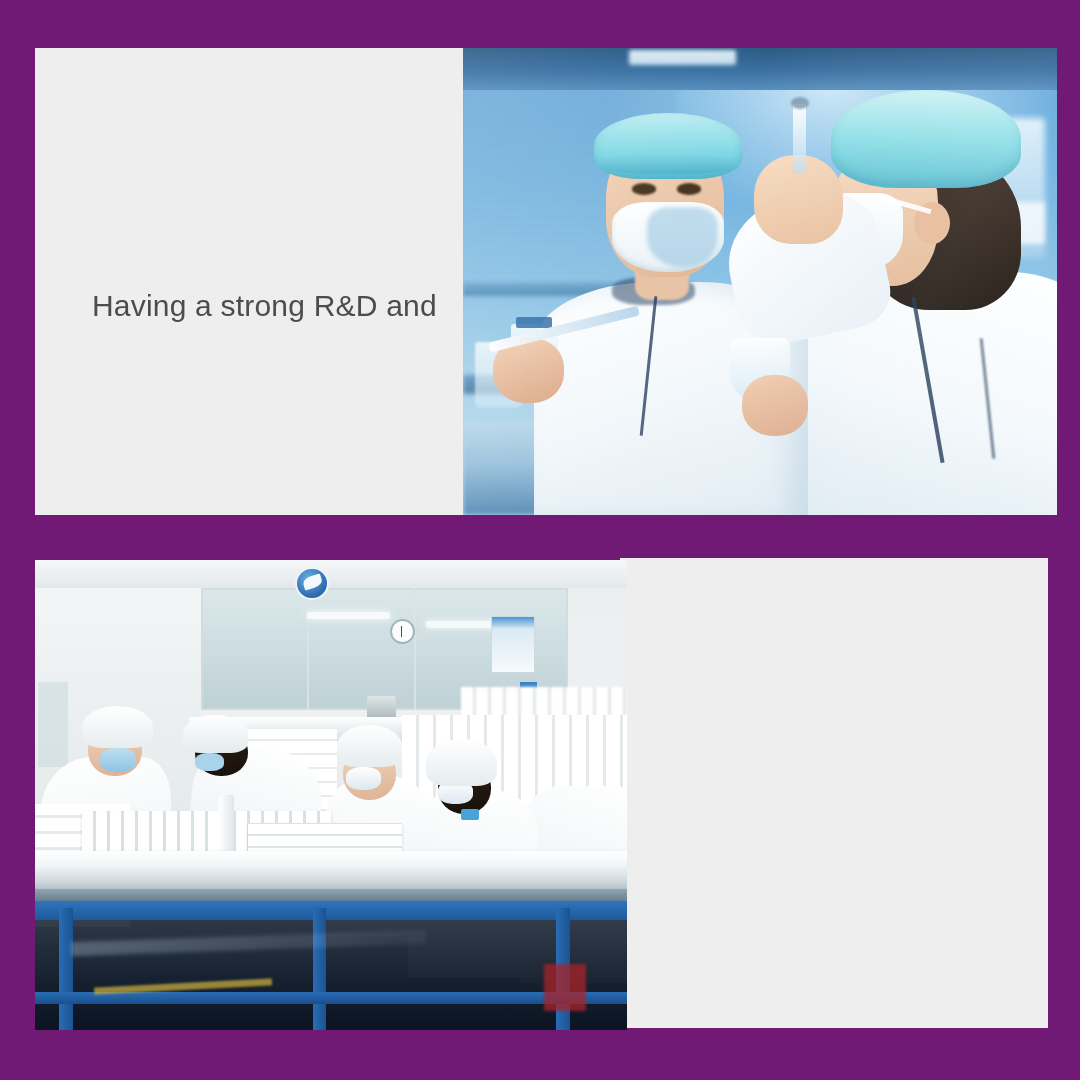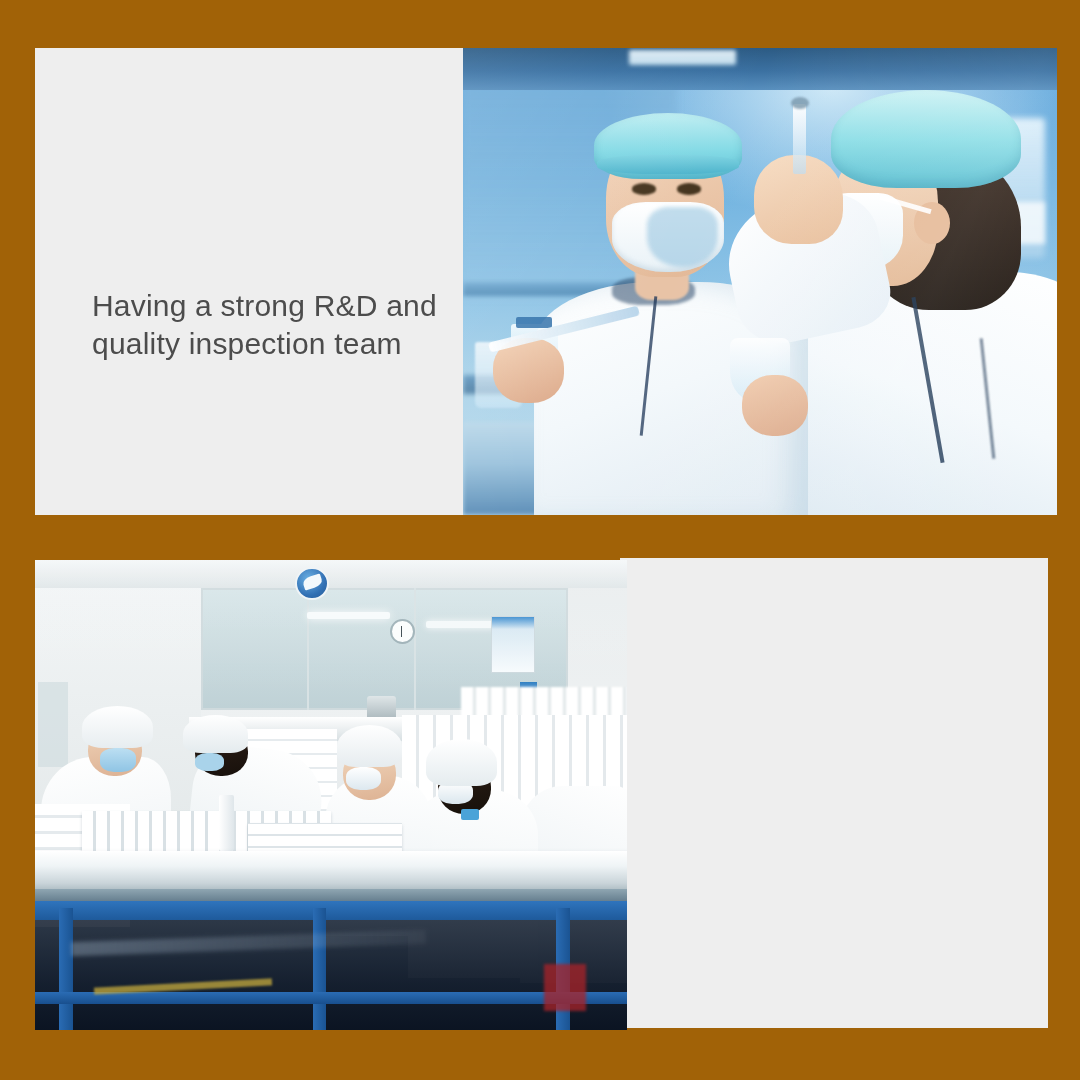--- a/index.html
+++ b/index.html
@@ -13,21 +13,21 @@
     height: 1080px;
     overflow: hidden;
     font-family: "Liberation Sans", sans-serif;
     -webkit-font-smoothing: antialiased;
   }
 
   .page {
     position: relative;
     width: 1080px;
     height: 1080px;
-    background: #a16207;
+    background: #701a75;
   }
 
   
   .block-top {
     position: absolute;
     left: 0;
     top: 0;
     width: 1080px;
     height: 540px;
   }
@@ -495,21 +495,20 @@
 </head>
 <body>
 
 <div class="page">
 
   <section class="block-top">
 
     <div class="panel-top-left">
       <div class="caption-top">
         <span class="cap-line">Having a strong R&amp;D and</span>
-        <span class="cap-line">quality inspection team</span>
       </div>
     </div>
 
     <figure class="photo-top" style="margin:0">
       <div class="scene">
         <div class="lay lab-bg"></div>
         <div class="lay lab-wallpanel"></div>
         <div class="lay lab-shelf"></div>
         <div class="lay lab-shelf2"></div>
         <div class="lay lab-equip"></div>

